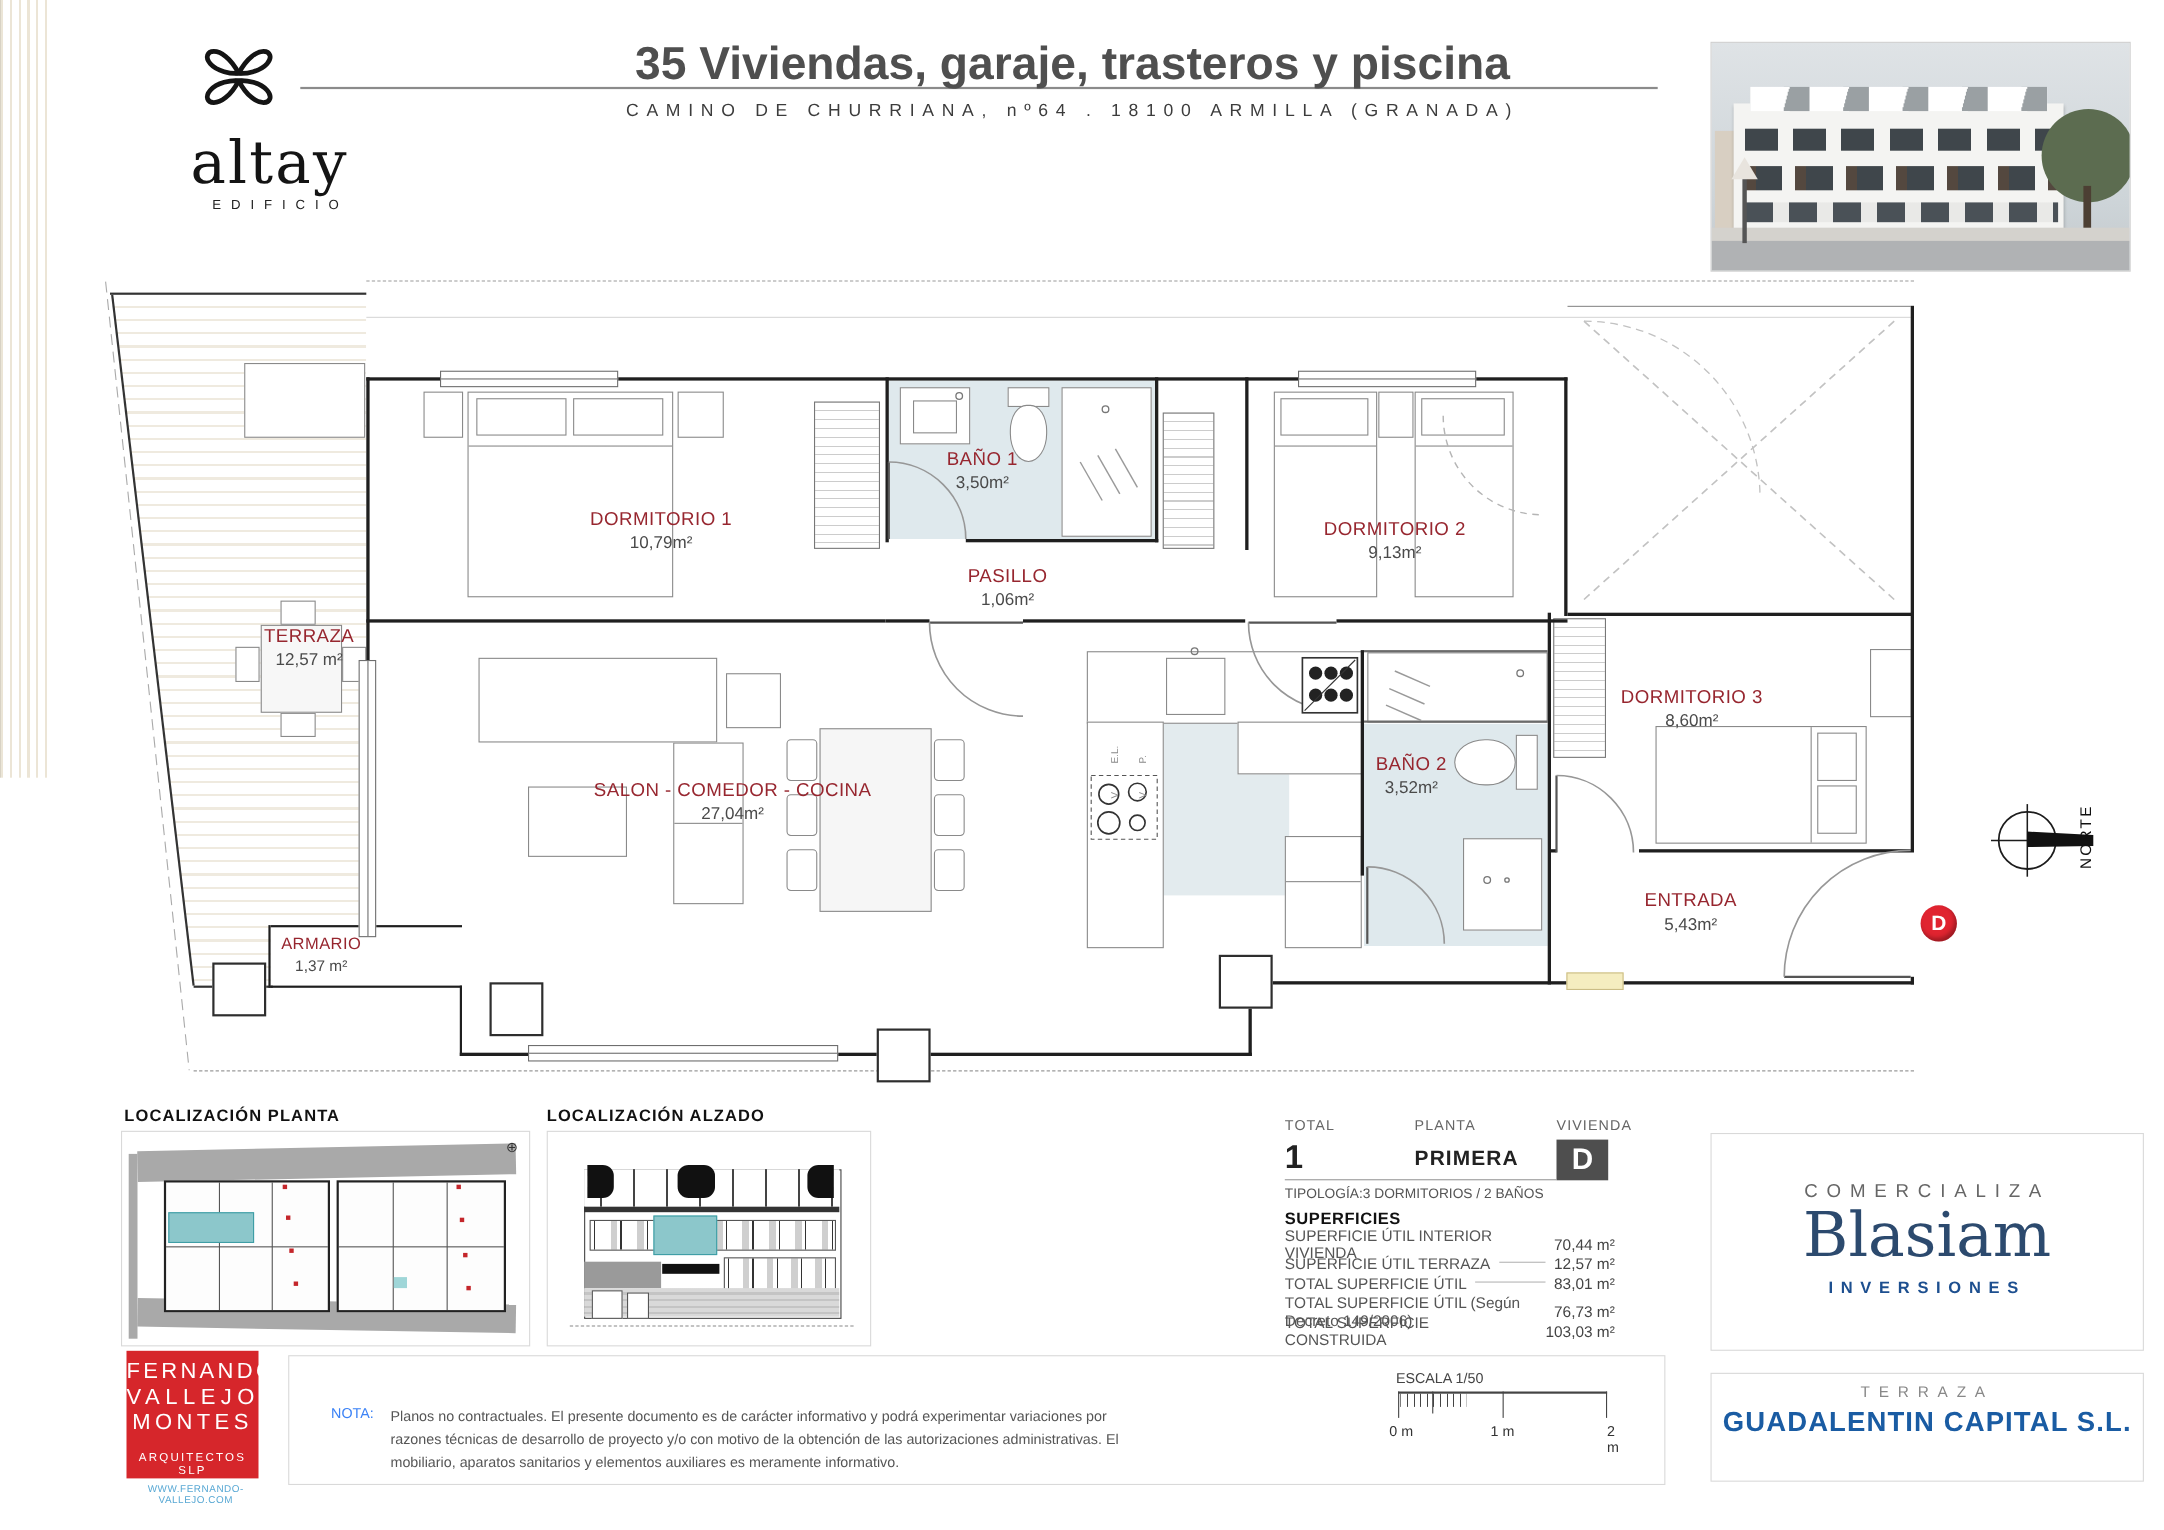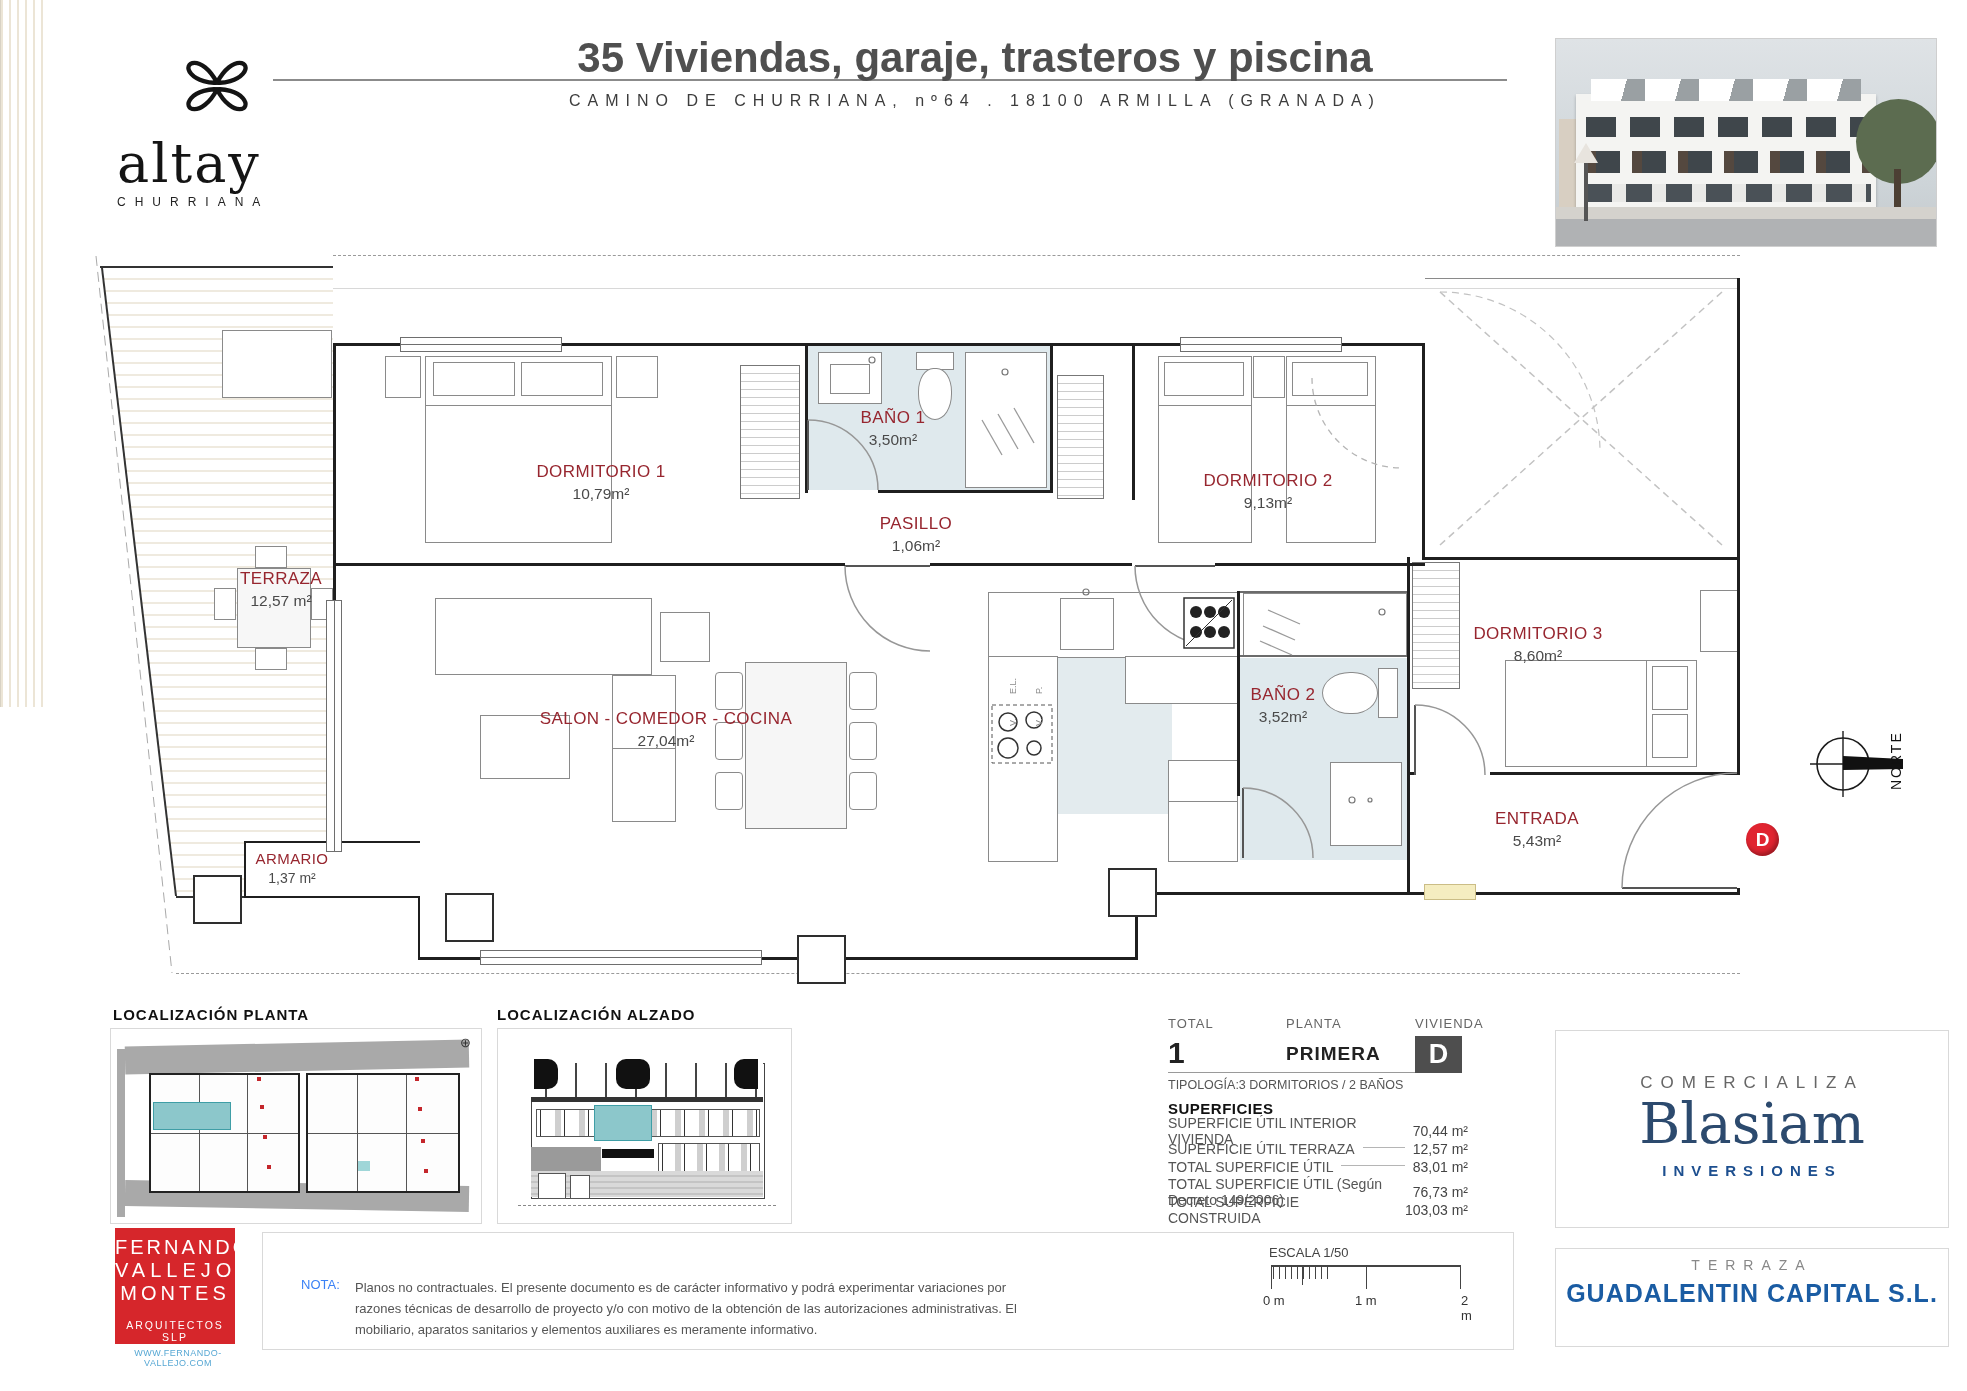--- a/index.html
+++ b/index.html
@@ -49,31 +49,31 @@
      linear-gradient(#555,#555) 66% 0/1px 100% no-repeat,
      linear-gradient(#555,#555) 0 50%/100% 1px no-repeat,#fdfdfd;}
   .reddot{position:absolute;width:4px;height:4px;background:#c4262b;}
   .scale-tick{position:absolute;background:#444;width:1px;}
 </style>
 </head>
 <body>
 
 <div id="canvas">
 
-  <div class="abs" style="left:117px;top:40px;width:200px;height:190px;text-align:left;">
+  <div class="abs" style="left:117px;top:24px;width:200px;height:190px;text-align:right;">
     <svg width="86" height="92" viewBox="0 0 100 100" style="display:block;margin:0 auto;">
       <g fill="none" stroke="#141414" stroke-width="5" stroke-linecap="round">
         <path d="M50 46 C32 12, 8 22, 20 36 C27 44, 42 47, 50 46 Z"></path>
         <path d="M50 46 C68 12, 92 22, 80 36 C73 44, 58 47, 50 46 Z"></path>
         <path d="M50 54 C32 88, 8 78, 20 64 C27 56, 42 53, 50 54 Z"></path>
         <path d="M50 54 C68 88, 92 78, 80 64 C73 56, 58 53, 50 54 Z"></path>
       </g>
     </svg>
     <div class="brandword">altay</div>
-    <div class="brandsub">CHURRIANA</div>
+    <div class="brandsub">EDIFICIO</div>
   </div>
 
   <div class="titleline"></div>
   <div class="title">35 Viviendas, garaje, trasteros y piscina</div>
   <div class="subtitle">CAMINO DE CHURRIANA, nº64 . 18100 ARMILLA (GRANADA)</div>
 
   <div class="abs" style="left:1555px;top:38px;width:380px;height:207px;background:linear-gradient(#dfe3e6,#cdd4d8 70%,#c4c9cc);overflow:hidden;border:1px solid #cfcfcf;">
     <div class="abs" style="left:3px;top:80px;width:45px;height:95px;background:#d8cfc2;"></div>
     <div class="abs" style="left:20px;top:55px;width:300px;height:115px;background:#f4f4f2;box-shadow:0 2px 3px rgba(0,0,0,.25);"></div>
     <div class="abs" style="left:35px;top:40px;width:270px;height:22px;background:

